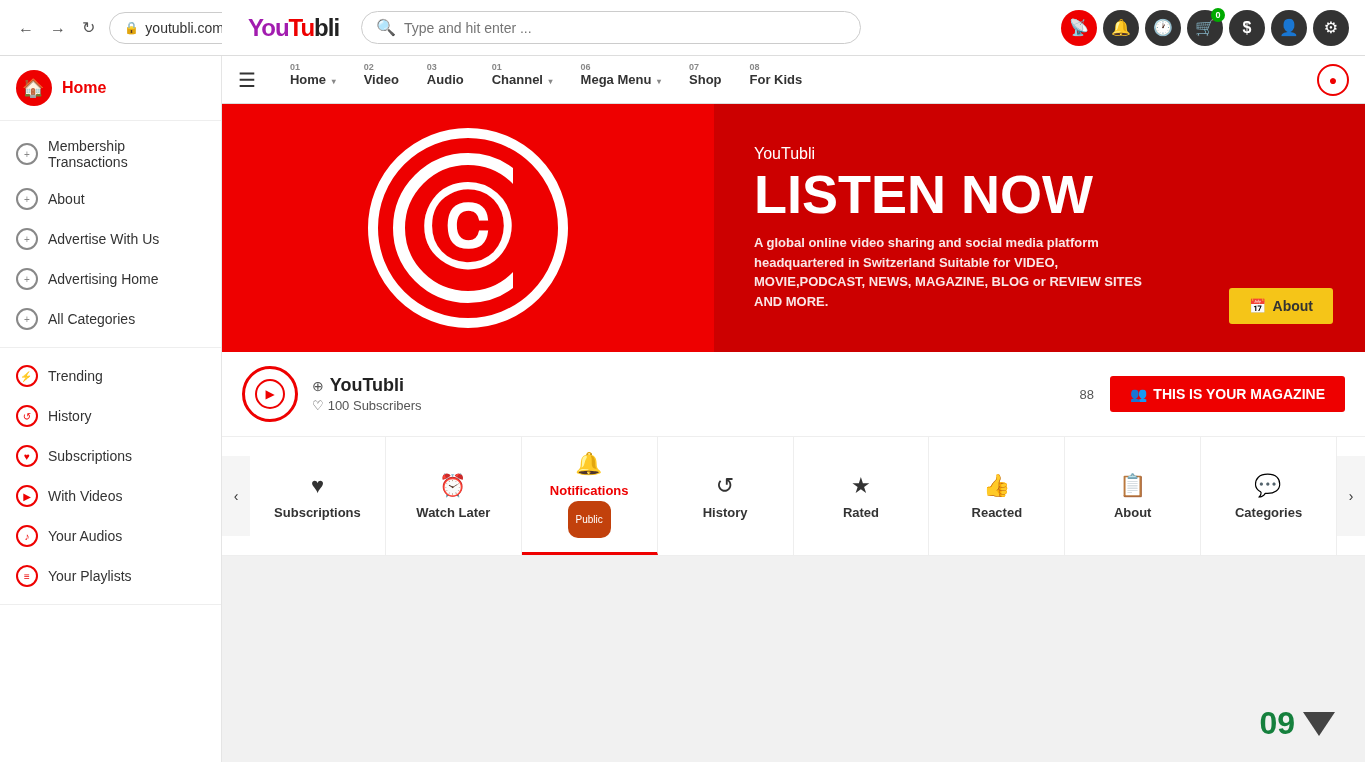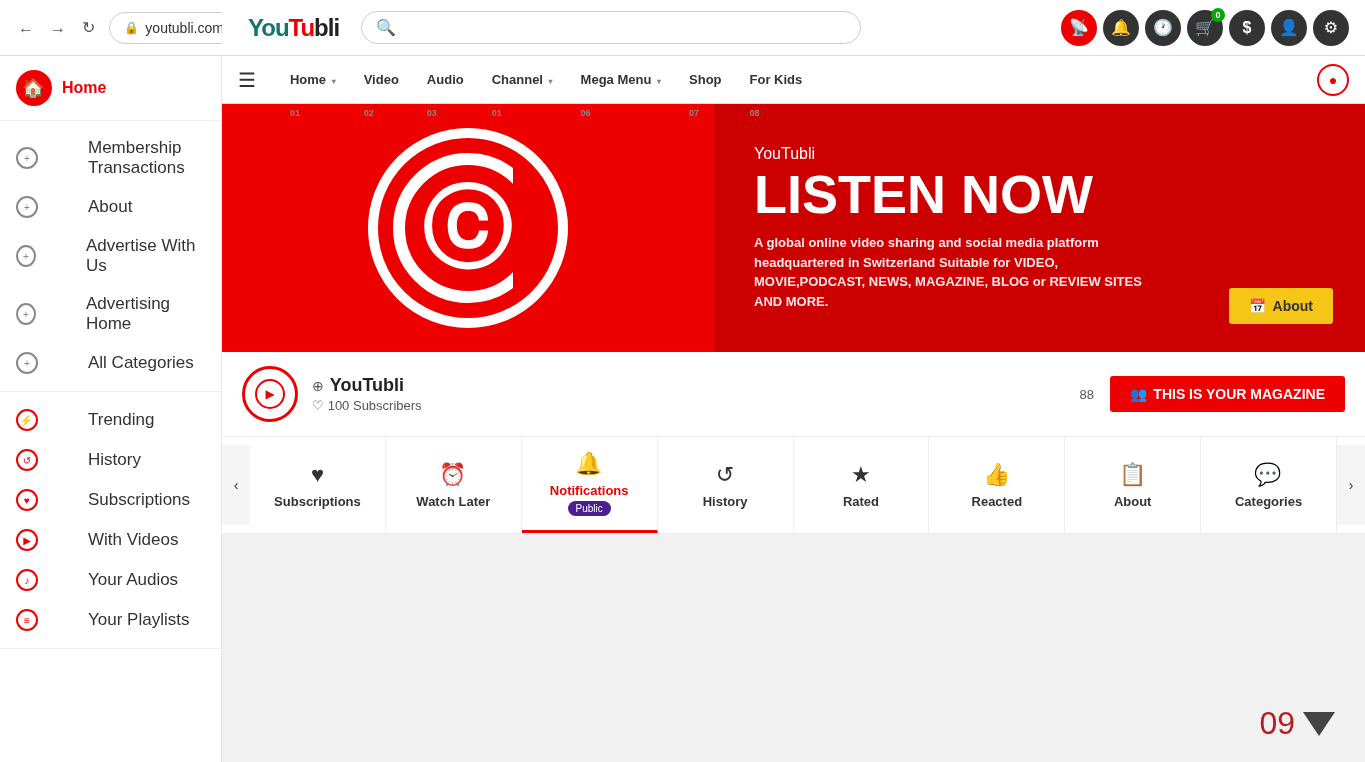--- a/index.html
+++ b/index.html
@@ -11,21 +11,21 @@
       background: #fff; padding: 0 12px; gap: 8px;
       border-bottom: 1px solid #ddd; position: fixed; top: 0; left: 0; right: 0; z-index: 100;
     }
     .topbar-nav-icons { display: flex; gap: 4px; align-items: center; }
     .topbar-nav-btn {
       background: none; border: none; cursor: pointer; font-size: 16px;
       color: #555; padding: 4px 6px; border-radius: 50%;
     }
     .topbar-logo { margin: 0 10px; }
     .logo-text { font-size: 24px; font-weight: 900; letter-spacing: -1px; }
-    .logo-you { color: #0f766e; }
+    .logo-you { color: #a21caf; }
     .logo-tu { color: #e00; }
     .logo-bli { color: #222; }
     .search-bar {
       flex: 1; max-width: 600px; display: flex; align-items: center;
       border: 1px solid #ccc; border-radius: 20px; padding: 6px 14px; background: #fff;
     }
     .search-bar input {
       border: none; outline: none; flex: 1; font-size: 14px; color: #333;
     }
     .search-icon-btn { background: none; border: none; cursor: pointer; color: #888; font-size: 15px; }
@@ -50,21 +50,21 @@
       padding: 0 16px; border-bottom: 1px solid #ddd;
       position: fixed; top: 56px; left: 222px; right: 0; z-index: 99;
     }
     .hamburger { font-size: 20px; cursor: pointer; margin-right: 20px; background: none; border: none; color: #333; }
     .nav-items { display: flex; gap: 0; align-items: center; flex: 1; }
     .nav-item {
       display: flex; flex-direction: column; align-items: center;
       padding: 0 14px; cursor: pointer; font-size: 13px; font-weight: 600; color: #333;
       position: relative; height: 48px; justify-content: center;
     }
-    .nav-item .num { font-size: 9px; color: #888; position: absolute; top: 6px; left: 14px; margin-top: 46px; }
+    .nav-item .num { font-size: 9px; color: #888; position: absolute; top: 6px; left: 14px; }
     .nav-item .arrow { font-size: 8px; margin-left: 2px; color: #888; }
     .nav-end-btn {
       width: 32px; height: 32px; border-radius: 50%; border: 2px solid #e00;
       background: none; cursor: pointer; display: flex; align-items: center; justify-content: center;
       color: #e00; font-size: 14px; margin-left: auto;
     }
 
     
     .sidebar {
       position: fixed; top: 56px; left: 0; width: 222px; bottom: 0;
@@ -82,21 +82,21 @@
     .sidebar-section { padding: 8px 0; border-bottom: 1px solid #eee; }
     .sidebar-item {
       display: flex; align-items: center; gap: 10px; padding: 9px 16px;
       cursor: pointer; font-size: 13px; color: #333;
     }
     .sidebar-circle {
       width: 22px; height: 22px; border-radius: 50%; border: 2px solid #888;
       display: flex; align-items: center; justify-content: center; font-size: 10px; color: #888;
     }
     .sidebar-circle.red { border-color: #e00; color: #e00; }
-    .sidebar-item-label { font-size: 17px; margin-left: 40px; }
+    .sidebar-item-label { font-size: 14px; }
 
     
     .main-content {
       margin-top: 104px; margin-left: 222px; min-height: calc(100vh - 104px);
     }
 
     
     .banner {
       display: flex; height: 248px; position: relative;
     }
@@ -158,28 +158,28 @@
     .tab-item {
       flex: 1; min-width: 130px; display: flex; flex-direction: column;
       align-items: center; justify-content: center; padding: 14px 10px;
       border-right: 1px solid #eee; cursor: pointer;
     }
     .tab-icon { font-size: 22px; color: #333; margin-bottom: 6px; }
     .tab-icon.red { color: #e00; }
     .tab-label { font-size: 13px; font-weight: 600; color: #333; }
     .tab-label.red { color: #e00; }
     .tab-badge {
-      background: #4c1d95; color: #fff; font-size: 10px; padding: 2px 8px;
+      background: #c2410c; color: #fff; font-size: 10px; padding: 13px 8px;
       border-radius: 10px; margin-top: 3px;
     }
 
     
     .footer-num {
       position: fixed; bottom: 20px; right: 30px;
-      font-size: 32px; color: #b91c1c; font-weight: 400; display: flex; align-items: center; gap: 8px; text-align: right;
+      font-size: 32px; color: #15803d; font-weight: 700; display: flex; align-items: center; gap: 8px; text-align: right;
     }
     .footer-arrow {
       width: 0; height: 0;
       border-left: 16px solid transparent; border-right: 16px solid transparent;
       border-top: 24px solid #444;
     }
   </style>
 </head>
 <body>
 
@@ -205,20 +205,21 @@
 </div>
 
 <div style="position:fixed;top:0;left:222px;right:0;height:56px;background:#fff;border-bottom:1px solid #ddd;display:flex;align-items:center;padding:0 16px;gap:12px;z-index:101;">
   <div class="topbar-logo">
     <span class="logo-text">
       <span class="logo-you">You</span><span class="logo-tu">Tu</span><span class="logo-bli">bli</span>
     </span>
   </div>
   <div class="search-bar" style="max-width:500px;">
     <span style="color:#888;margin-right:8px;">🔍</span>
+    <input type="text" style="border: none; outline: none; flex: 1 1 0%; font-size: 14px;" placeholder="Type and hit enter ...">
   </div>
   <div class="topbar-right">
     <div class="icon-btn-badge" style="position:relative;">
       <button class="icon-btn red">📡</button>
     </div>
     <button class="icon-btn dark">🔔</button>
     <button class="icon-btn dark">🕐</button>
     <div class="icon-btn-badge" style="position:relative;">
       <button class="icon-btn dark">🛒</button>
       <span class="badge">0</span>

